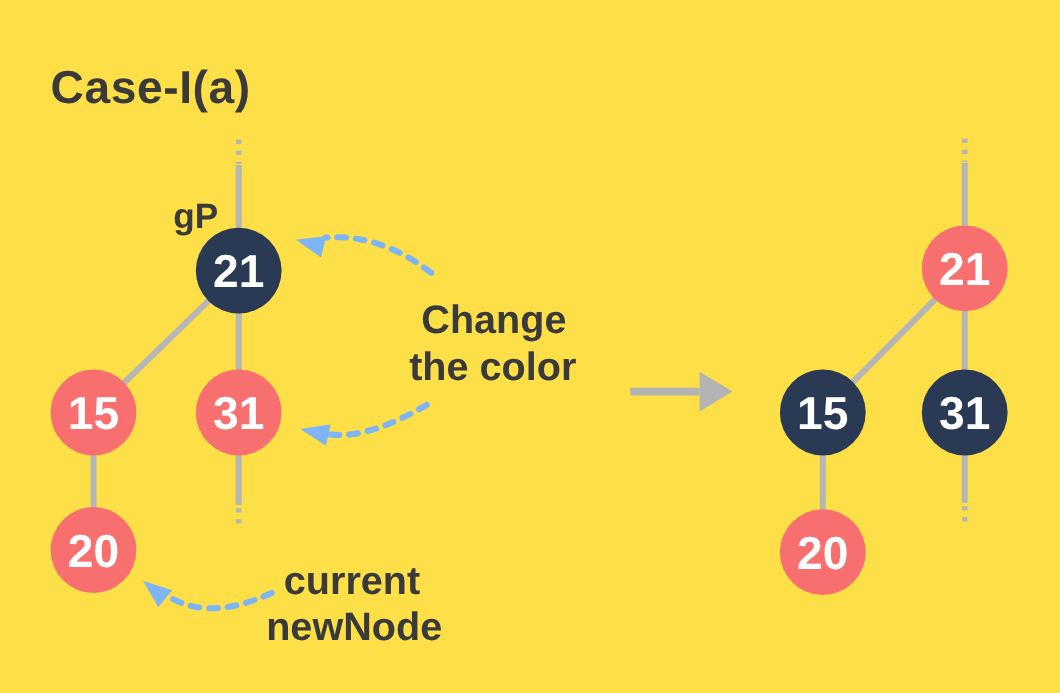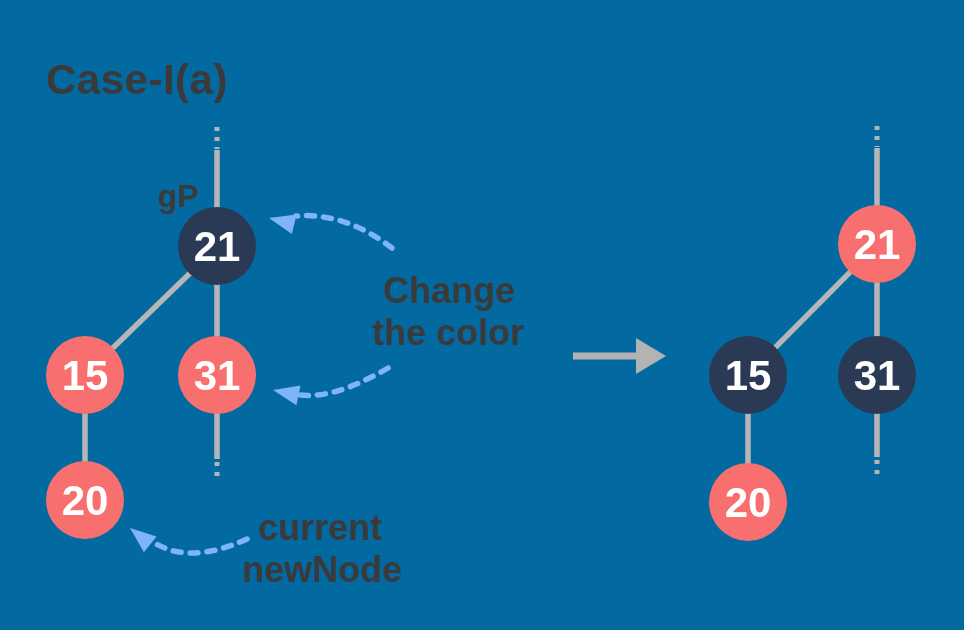--- a/index.html
+++ b/index.html
@@ -1,21 +1,21 @@
 <!DOCTYPE html>
 <html><head>
 <meta charset="utf-8">
 <style>
   html, body { margin: 0; padding: 0; }
   body { background: #ffffff; font-family: "Liberation Sans", sans-serif; }
   .canvas {
     position: relative;
     width: 964px;
     height: 630px;
-    background: #0369a1;
+    background: #fde047;
     overflow: hidden;
   }
   svg { display: block; }
   .title-text {
     font-size: 42px;
     font-weight: 700;
     letter-spacing: 0.5px;
   }
   .node-value {
     font-size: 42px;

